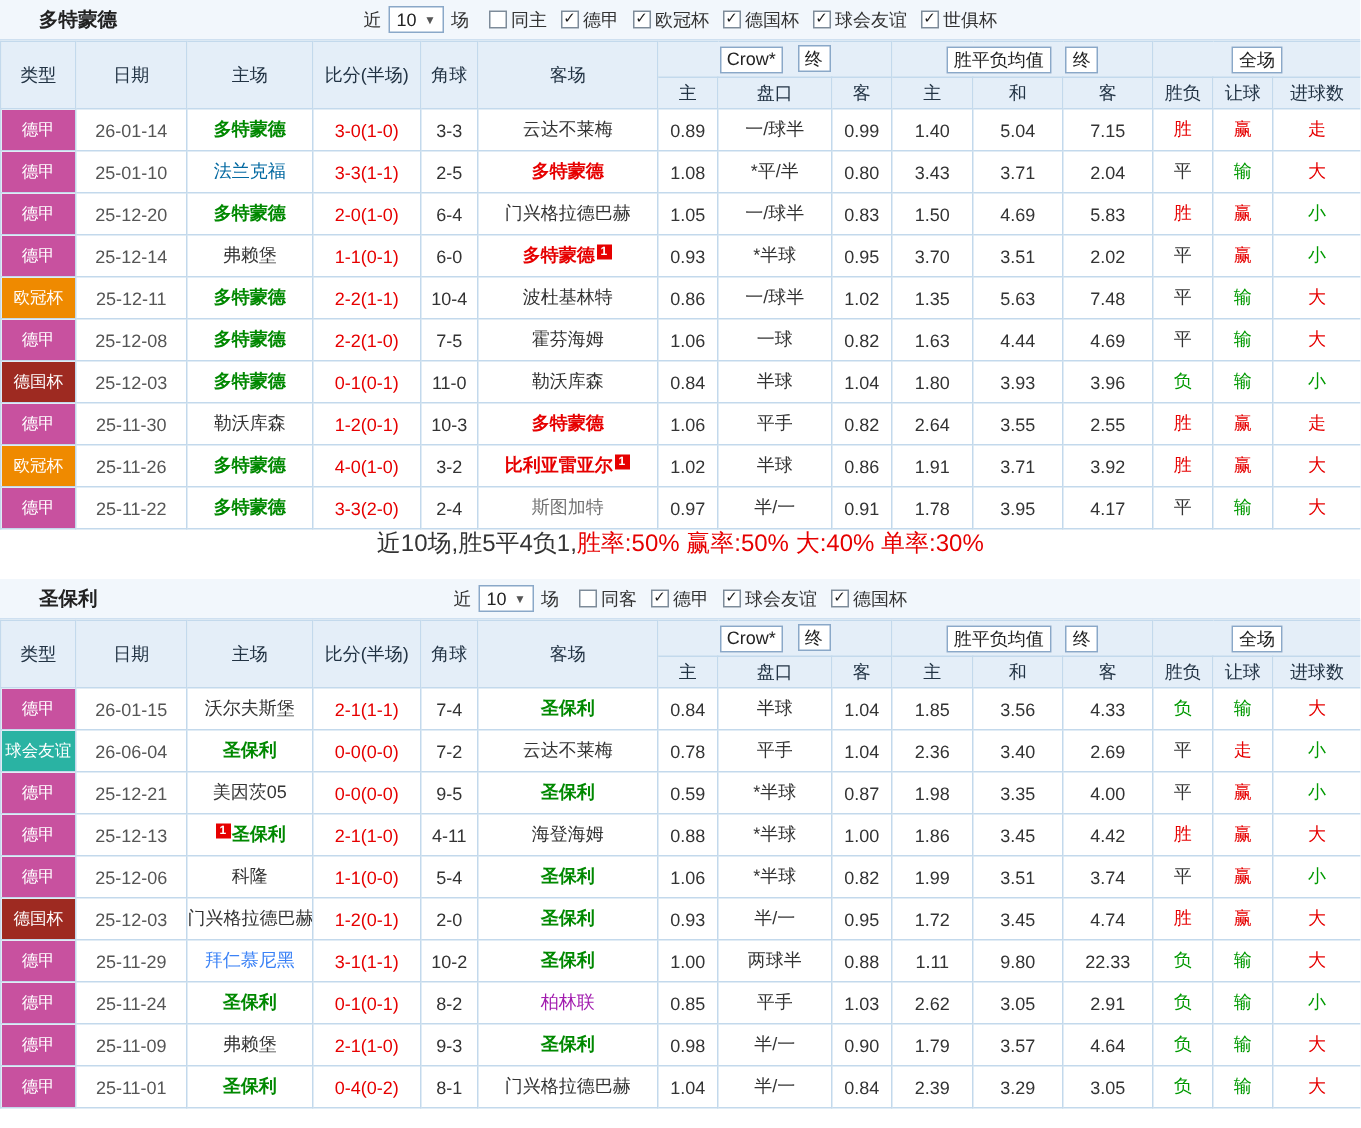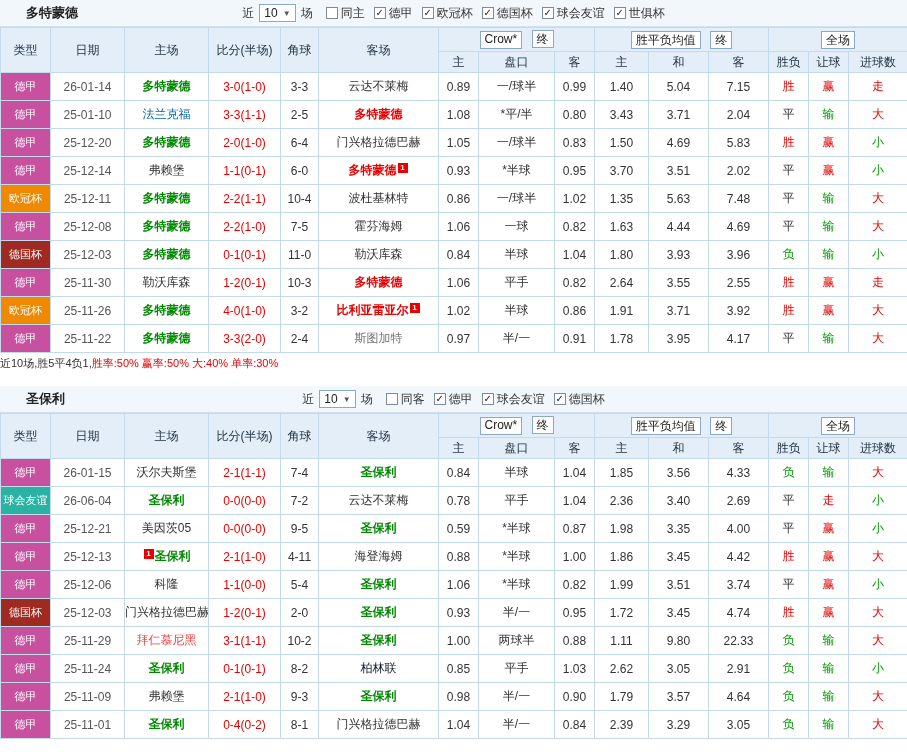--- a/index.html
+++ b/index.html
@@ -68,21 +68,21 @@
   tbody td { height:28px; background:#fff; }
   td.league { color:#fff; font-size:11px; }
   td.date { color:#555; }
   td.score { color:#e60000; }
   .team { font-size:12px; cursor:pointer; }
   .badge {
     display:inline-block; background:#e60000; color:#fff;
     width:10px; height:10px; line-height:10px; font-size:8px;
     margin:0 1px; vertical-align:4px; text-align:center;
   }
-  .summary { height:20px; line-height:20px; font-size:11px; }
+  .summary { height:20px; line-height:20px; text-align:center; font-size:16px; }
   .gap { height:13px; background:#fff; }
 </style>
 </head>
 <body>
 
 <div class="app">
 
 
   <section>
     <div class="team-bar">
@@ -562,41 +562,41 @@
             <td class="">1.72</td>
             <td class="">3.45</td>
             <td class="">4.74</td>
             <td class="" style="color: rgb(230, 0, 0);">胜</td>
             <td class="" style="color: rgb(230, 0, 0);">赢</td>
             <td class="" style="color: rgb(230, 0, 0);">大</td>
           </tr>
           <tr>
             <td class="league" style="background: rgb(200, 81, 159);">德甲</td>
             <td class="date">25-11-29</td>
-            <td class=""><span class="team" style="color: #ef4444;"><span>拜仁慕尼黑</span></span></td>
+            <td class=""><span class="team" style="color: #3b82f6;"><span>拜仁慕尼黑</span></span></td>
             <td class="score">3-1(1-1)</td>
             <td class="">10-2</td>
             <td class=""><span class="team" style="color: rgb(0, 136, 0); font-weight: bold;"><span>圣保利</span></span></td>
             <td class="">1.00</td>
             <td class="">两球半</td>
             <td class="">0.88</td>
             <td class="">1.11</td>
             <td class="">9.80</td>
             <td class="">22.33</td>
             <td class="" style="color: rgb(0, 153, 0);">负</td>
             <td class="" style="color: rgb(0, 153, 0);">输</td>
             <td class="" style="color: rgb(230, 0, 0);">大</td>
           </tr>
           <tr>
             <td class="league" style="background: rgb(200, 81, 159);">德甲</td>
             <td class="date">25-11-24</td>
             <td class=""><span class="team" style="color: rgb(0, 136, 0); font-weight: bold;"><span>圣保利</span></span></td>
             <td class="score">0-1(0-1)</td>
             <td class="">8-2</td>
-            <td class=""><span class="team" style="color: #0f172a;"><span>柏林联</span></span></td>
+            <td class=""><span class="team" style="color: #a21caf;"><span>柏林联</span></span></td>
             <td class="">0.85</td>
             <td class="">平手</td>
             <td class="">1.03</td>
             <td class="">2.62</td>
             <td class="">3.05</td>
             <td class="">2.91</td>
             <td class="" style="color: rgb(0, 153, 0);">负</td>
             <td class="" style="color: rgb(0, 153, 0);">输</td>
             <td class="" style="color: rgb(0, 153, 0);">小</td>
           </tr>

